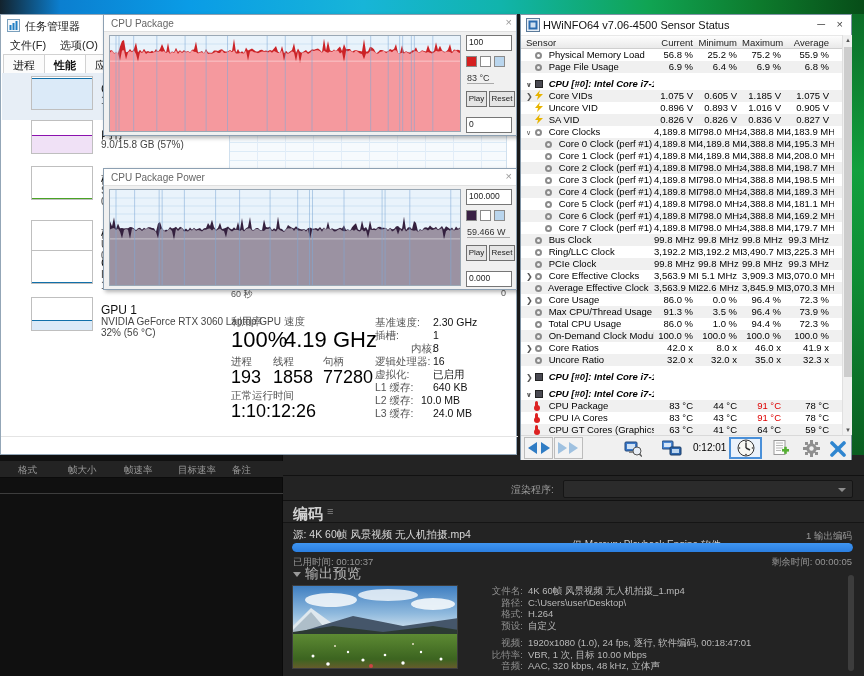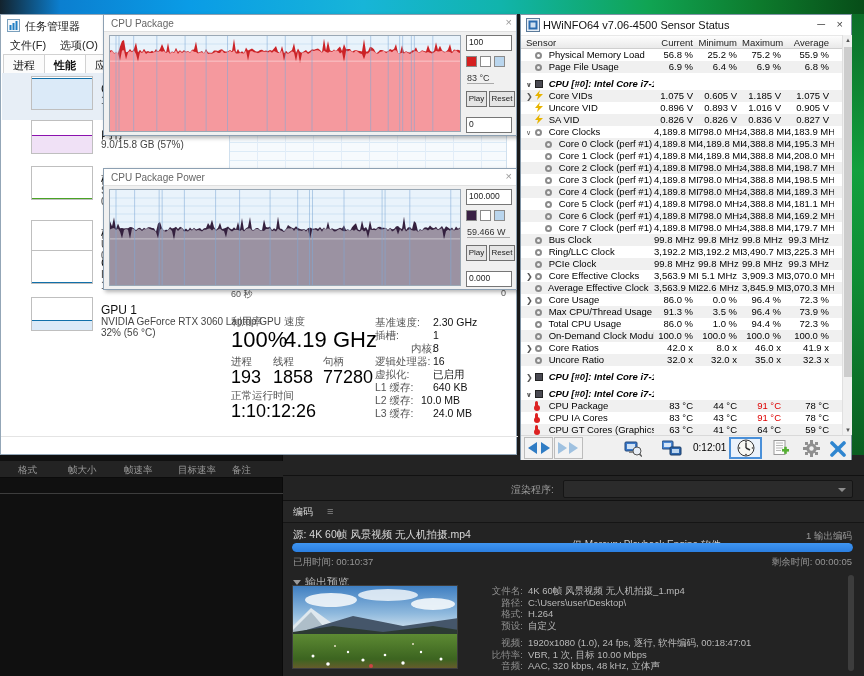--- a/index.html
+++ b/index.html
@@ -101,29 +101,29 @@
   #ame-lhead{left:0;top:6px;width:283px;height:17px;background:#232323;border-bottom:1px solid #0b0b0b;}
   .pcol{position:absolute;top:3px;font-size:9.5px;color:#9a9a9a;}
   #ame-lline{left:0;top:38px;width:283px;height:1px;background:#3d3d3d;}
   #ame-right{left:283px;top:0;width:581px;height:221px;background:#232323;}
   #renderer-row{left:0;top:20px;width:581px;height:26px;border-top:1px solid #111;border-bottom:1px solid #111;background:#232323;}
   #renderer-label{left:228px;top:7px;font-size:10px;color:#9a9a9a;}
   #renderer-box{left:280px;top:4px;width:290px;height:18px;background:#2b2b2b;border:1px solid #151515;border-radius:2px;}
   #renderer-value{left:8px;top:9px;font-size:10px;color:#c9c9c9;white-space:nowrap;margin-top:48px;}
   .chev-down{width:0;height:0;border-left:4px solid transparent;border-right:4px solid transparent;border-top:4px solid #8d8d8d;}
   #encode-head{left:0;top:46px;width:581px;height:22px;background:#262626;border-bottom:1px solid #151515;}
-  #encode-title{left:10px;top:4px;font-size:10px;color:#d2d2d2;}
+  #encode-title{left:10px;top:4px;font-size:15px;color:#d2d2d2;font-weight:bold;}
   #encode-menu{left:44px;top:4px;font-size:11px;color:#8a8a8a;}
   #source-line{left:10px;top:73px;font-size:10.5px;color:#d8d8d8;white-space:nowrap;}
   #outputs-line{right:12px;top:75px;font-size:9.5px;color:#9a9a9a;}
   #progress{left:9px;top:88px;width:561px;height:9px;border-radius:4.5px;background:#15406e;overflow:hidden;}
   #progress-fill{position:absolute;left:0;top:0;height:100%;background:linear-gradient(180deg,#3f95f2,#2b7fe0);border-radius:4.5px;}
   #elapsed{left:10px;top:101px;font-size:9.5px;color:#969696;}
   #remaining{right:12px;top:101px;font-size:9.5px;color:#969696;}
-  #preview-head{left:10px;top:110px;font-size:11px;color:#b5b5b5;margin-top:10px;}
+  #preview-head{left:10px;top:110px;font-size:14px;color:#b5b5b5;}
   .tri-down{display:inline-block;width:0;height:0;border-left:4px solid transparent;border-right:4px solid transparent;border-top:5px solid #9a9a9a;margin-right:4px;vertical-align:1px;}
   #preview-img{left:9px;top:130px;width:166px;height:84px;border:1px solid #3c3c3c;overflow:hidden;}
   #details{left:187px;top:130px;width:375px;}
   .drow{display:flex;line-height:11.5px;}
   .drow .dl{width:58px;text-align:right;font-size:9.5px;color:#8f8f8f;flex:none;padding-right:5px;white-space:nowrap;}
   .drow .dv{font-size:9.5px;color:#b9b9b9;white-space:nowrap;overflow:hidden;}
   #ame-scroll{left:565px;top:120px;width:6px;height:96px;background:#3d3d3d;border-radius:3px;}
 </style>
 </head>
 <body>

